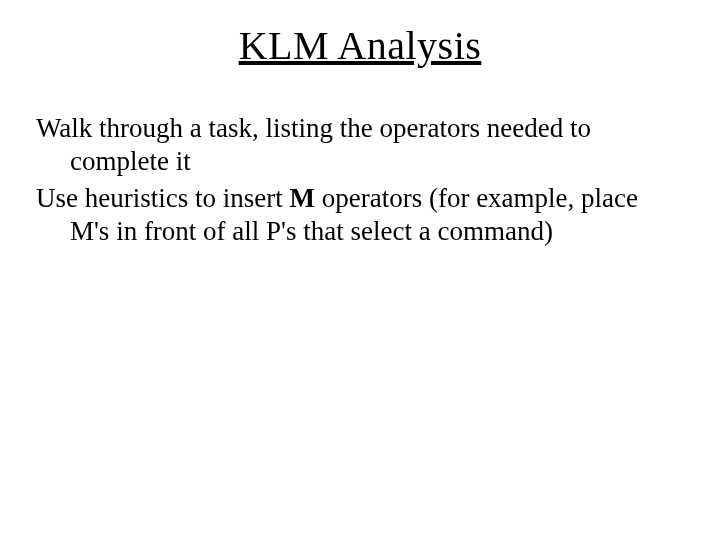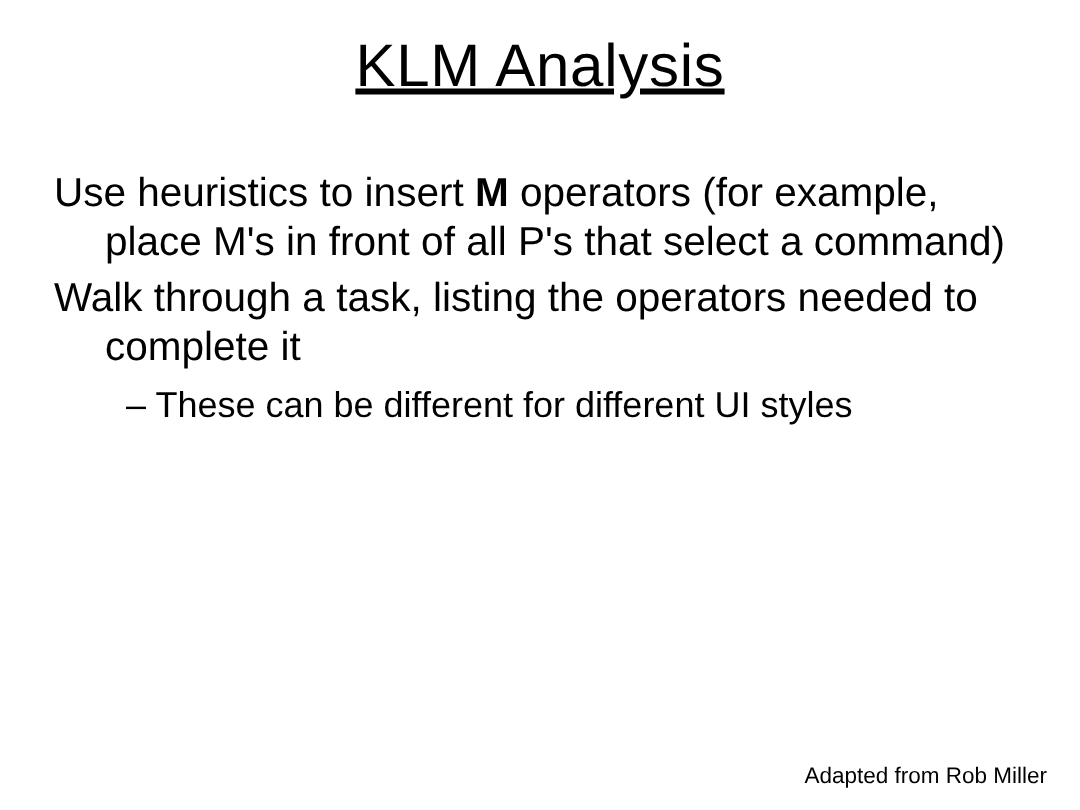--- a/index.html
+++ b/index.html
@@ -9,20 +9,21 @@
     height: 540px;
     background: #fff;
     font-family: Verdana, Geneva, sans-serif;
     color: #000;
   }
   .slide {
     position: relative;
     width: 720px;
     height: 540px;
     box-sizing: border-box;
+    font-family: Liberation Serif, serif;
   }
   .title {
     position: absolute;
     top: 22px;
     left: 0;
     width: 720px;
     text-align: center;
     font-size: 40px;
     text-decoration: underline;
     letter-spacing: 0.5px;
@@ -61,24 +62,22 @@
 </style>
 </head>
 <body>
 
 <div class="slide">
 
   <div class="title">KLM Analysis</div>
 
   <div class="body">
 
+    <div class="bullet">Walk through a task, listing the operators needed to complete it</div>
+
     <div class="bullet"><span>Use heuristics to insert </span><span class="bold">M</span><span> operators (for example, place M's in front of all P's that select a command)</span></div>
 
-    <div class="bullet">Walk through a task, listing the operators needed to complete it</div>
-
-    <div class="subbullet"><span>– </span><span>These can be different for different UI styles</span></div>
 
 
   </div>
 
-  <div class="attrib">Adapted from Rob Miller</div>
 
 </div>
 
 </body></html>

